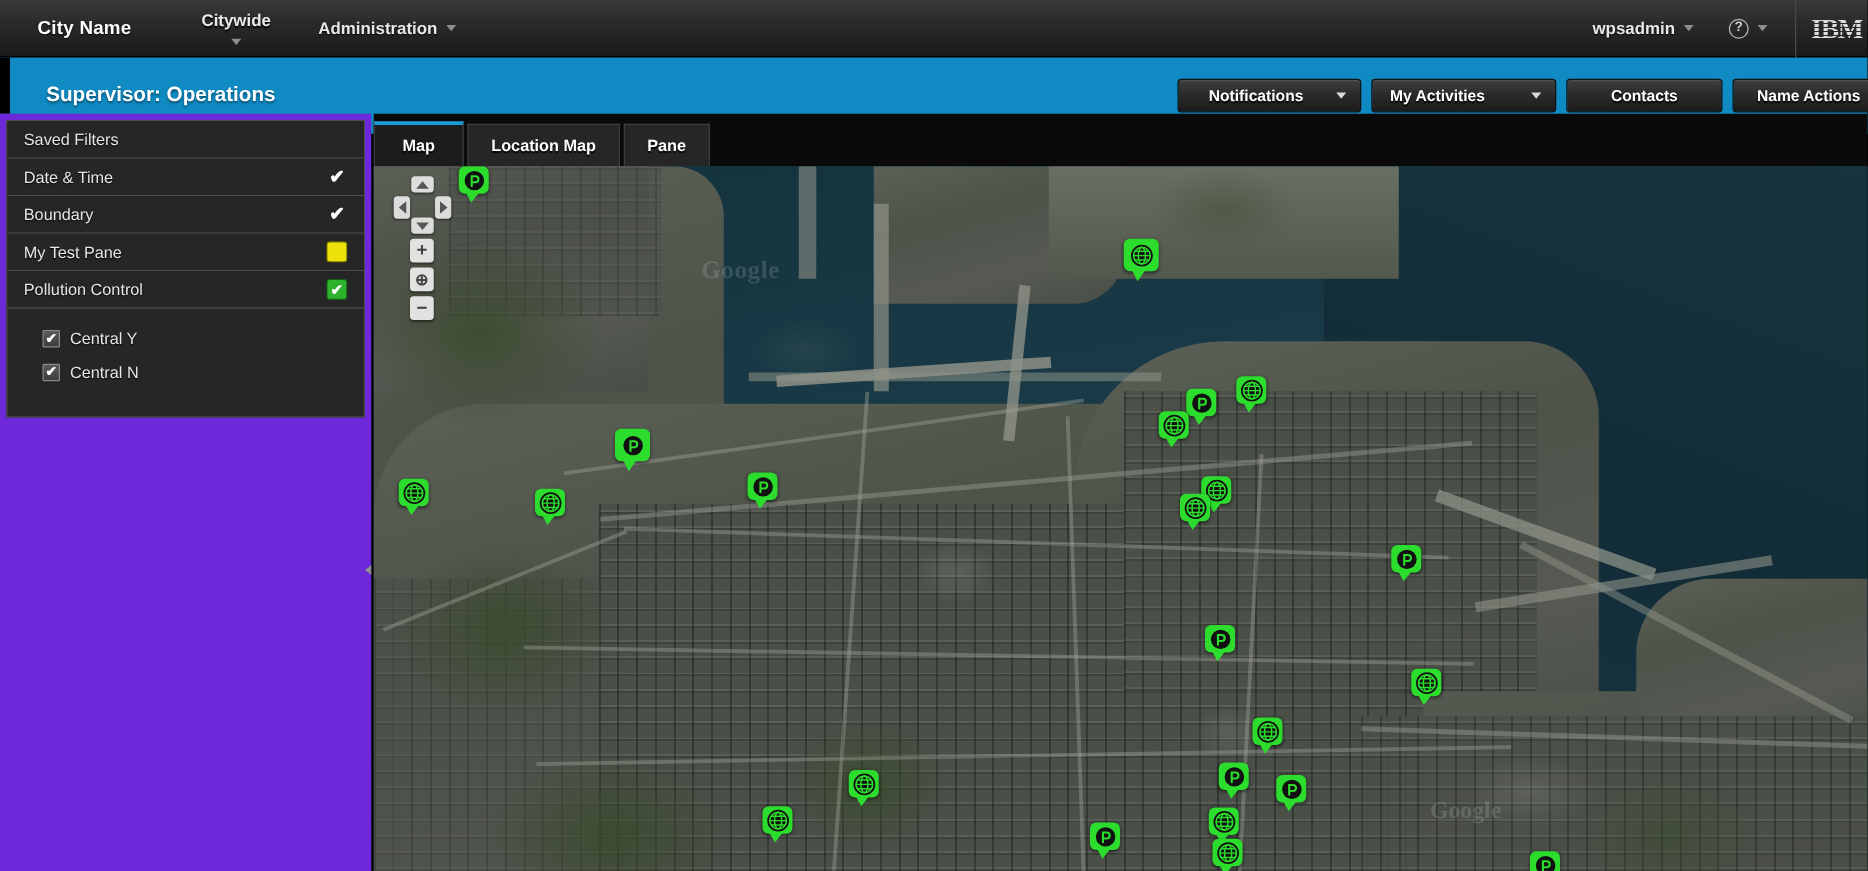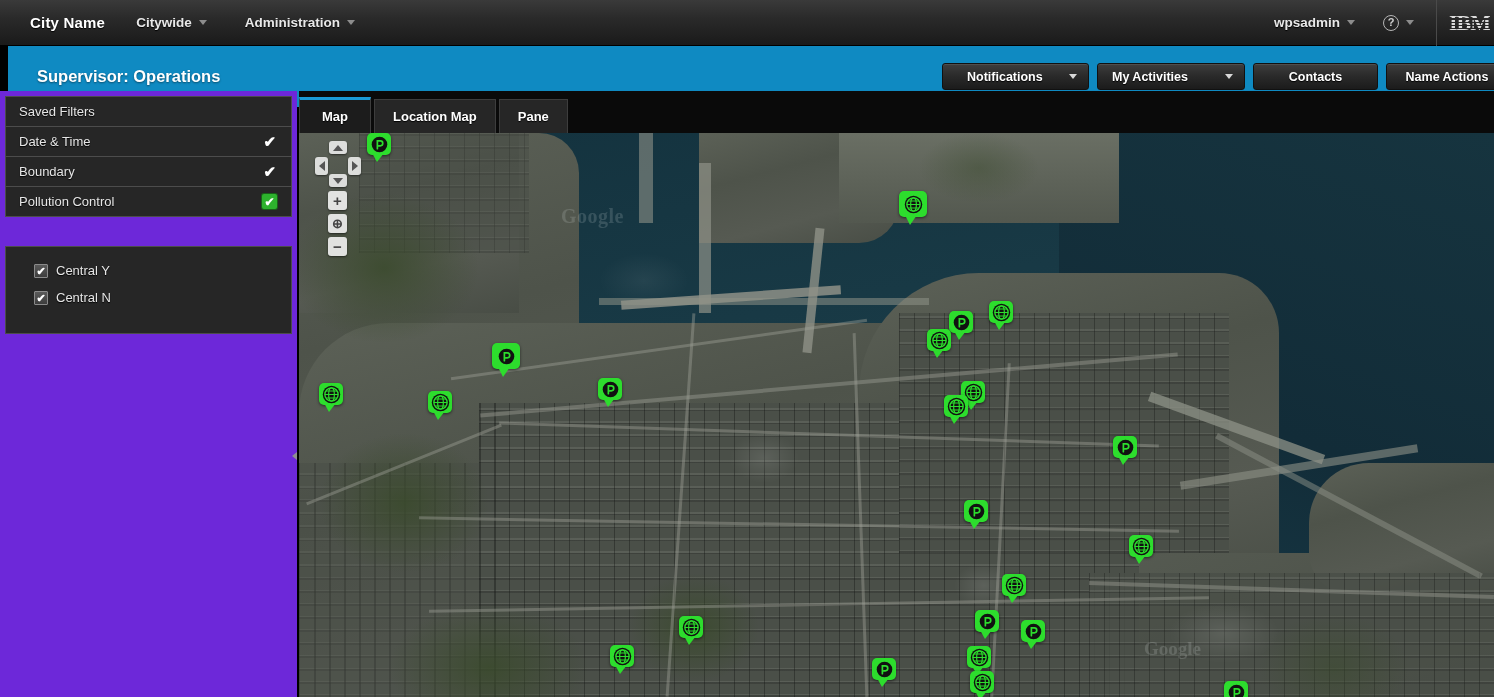--- a/index.html
+++ b/index.html
@@ -21,21 +21,21 @@
     color: #fff; font-size: 15px; font-weight: bold;
     margin-left: 30px; letter-spacing: .2px;
     text-shadow: 0 1px 1px #000;
   }
   .navitem {
     display: flex; align-items: center; gap: 7px;
     color: #e8e8e8; font-size: 13.5px; font-weight: bold;
     text-shadow: 0 1px 1px #000;
     cursor: pointer;
   }
-  #nav-citywide { margin-left: 31px; }
+  #nav-citywide { margin-left: 56px; flex-direction: column; }
   #nav-admin { margin-left: 38px; }
   .caret-down {
     width: 0; height: 0; border-left: 4.5px solid transparent;
     border-right: 4.5px solid transparent; border-top: 5px solid #8d8d8d;
     display: inline-block;
   }
   #topnav .spacer { flex: 1; }
   #nav-user { margin-right: 28px; }
   #nav-help { margin-right: 22px; display: flex; align-items: center; gap: 7px; cursor: pointer; }
   .help-circle {
@@ -323,20 +323,24 @@
     <div class="frow header">
       <span class="flabel">Saved Filters</span>
     </div>
     <div class="frow">
       <span class="flabel">Date &amp; Time</span>
       <span class="chk-white">✔</span>
     </div>
     <div class="frow">
       <span class="flabel">Boundary</span>
       <span class="chk-white">✔</span>
+    </div>
+    <div class="frow">
+      <span class="flabel">My Test Pane</span>
+      <span class="badge" id="badge-test-pane" style="background: rgb(236, 225, 10);"></span>
     </div>
     <div class="frow">
       <span class="flabel">Pollution Control</span>
       <span class="badge" id="badge-pollution" style="background: rgb(45, 178, 45);">✔</span>
     </div>
   </div>
 
   <div id="subpanel">
     <div class="cbrow">
       <span class="cbox">✔</span>

